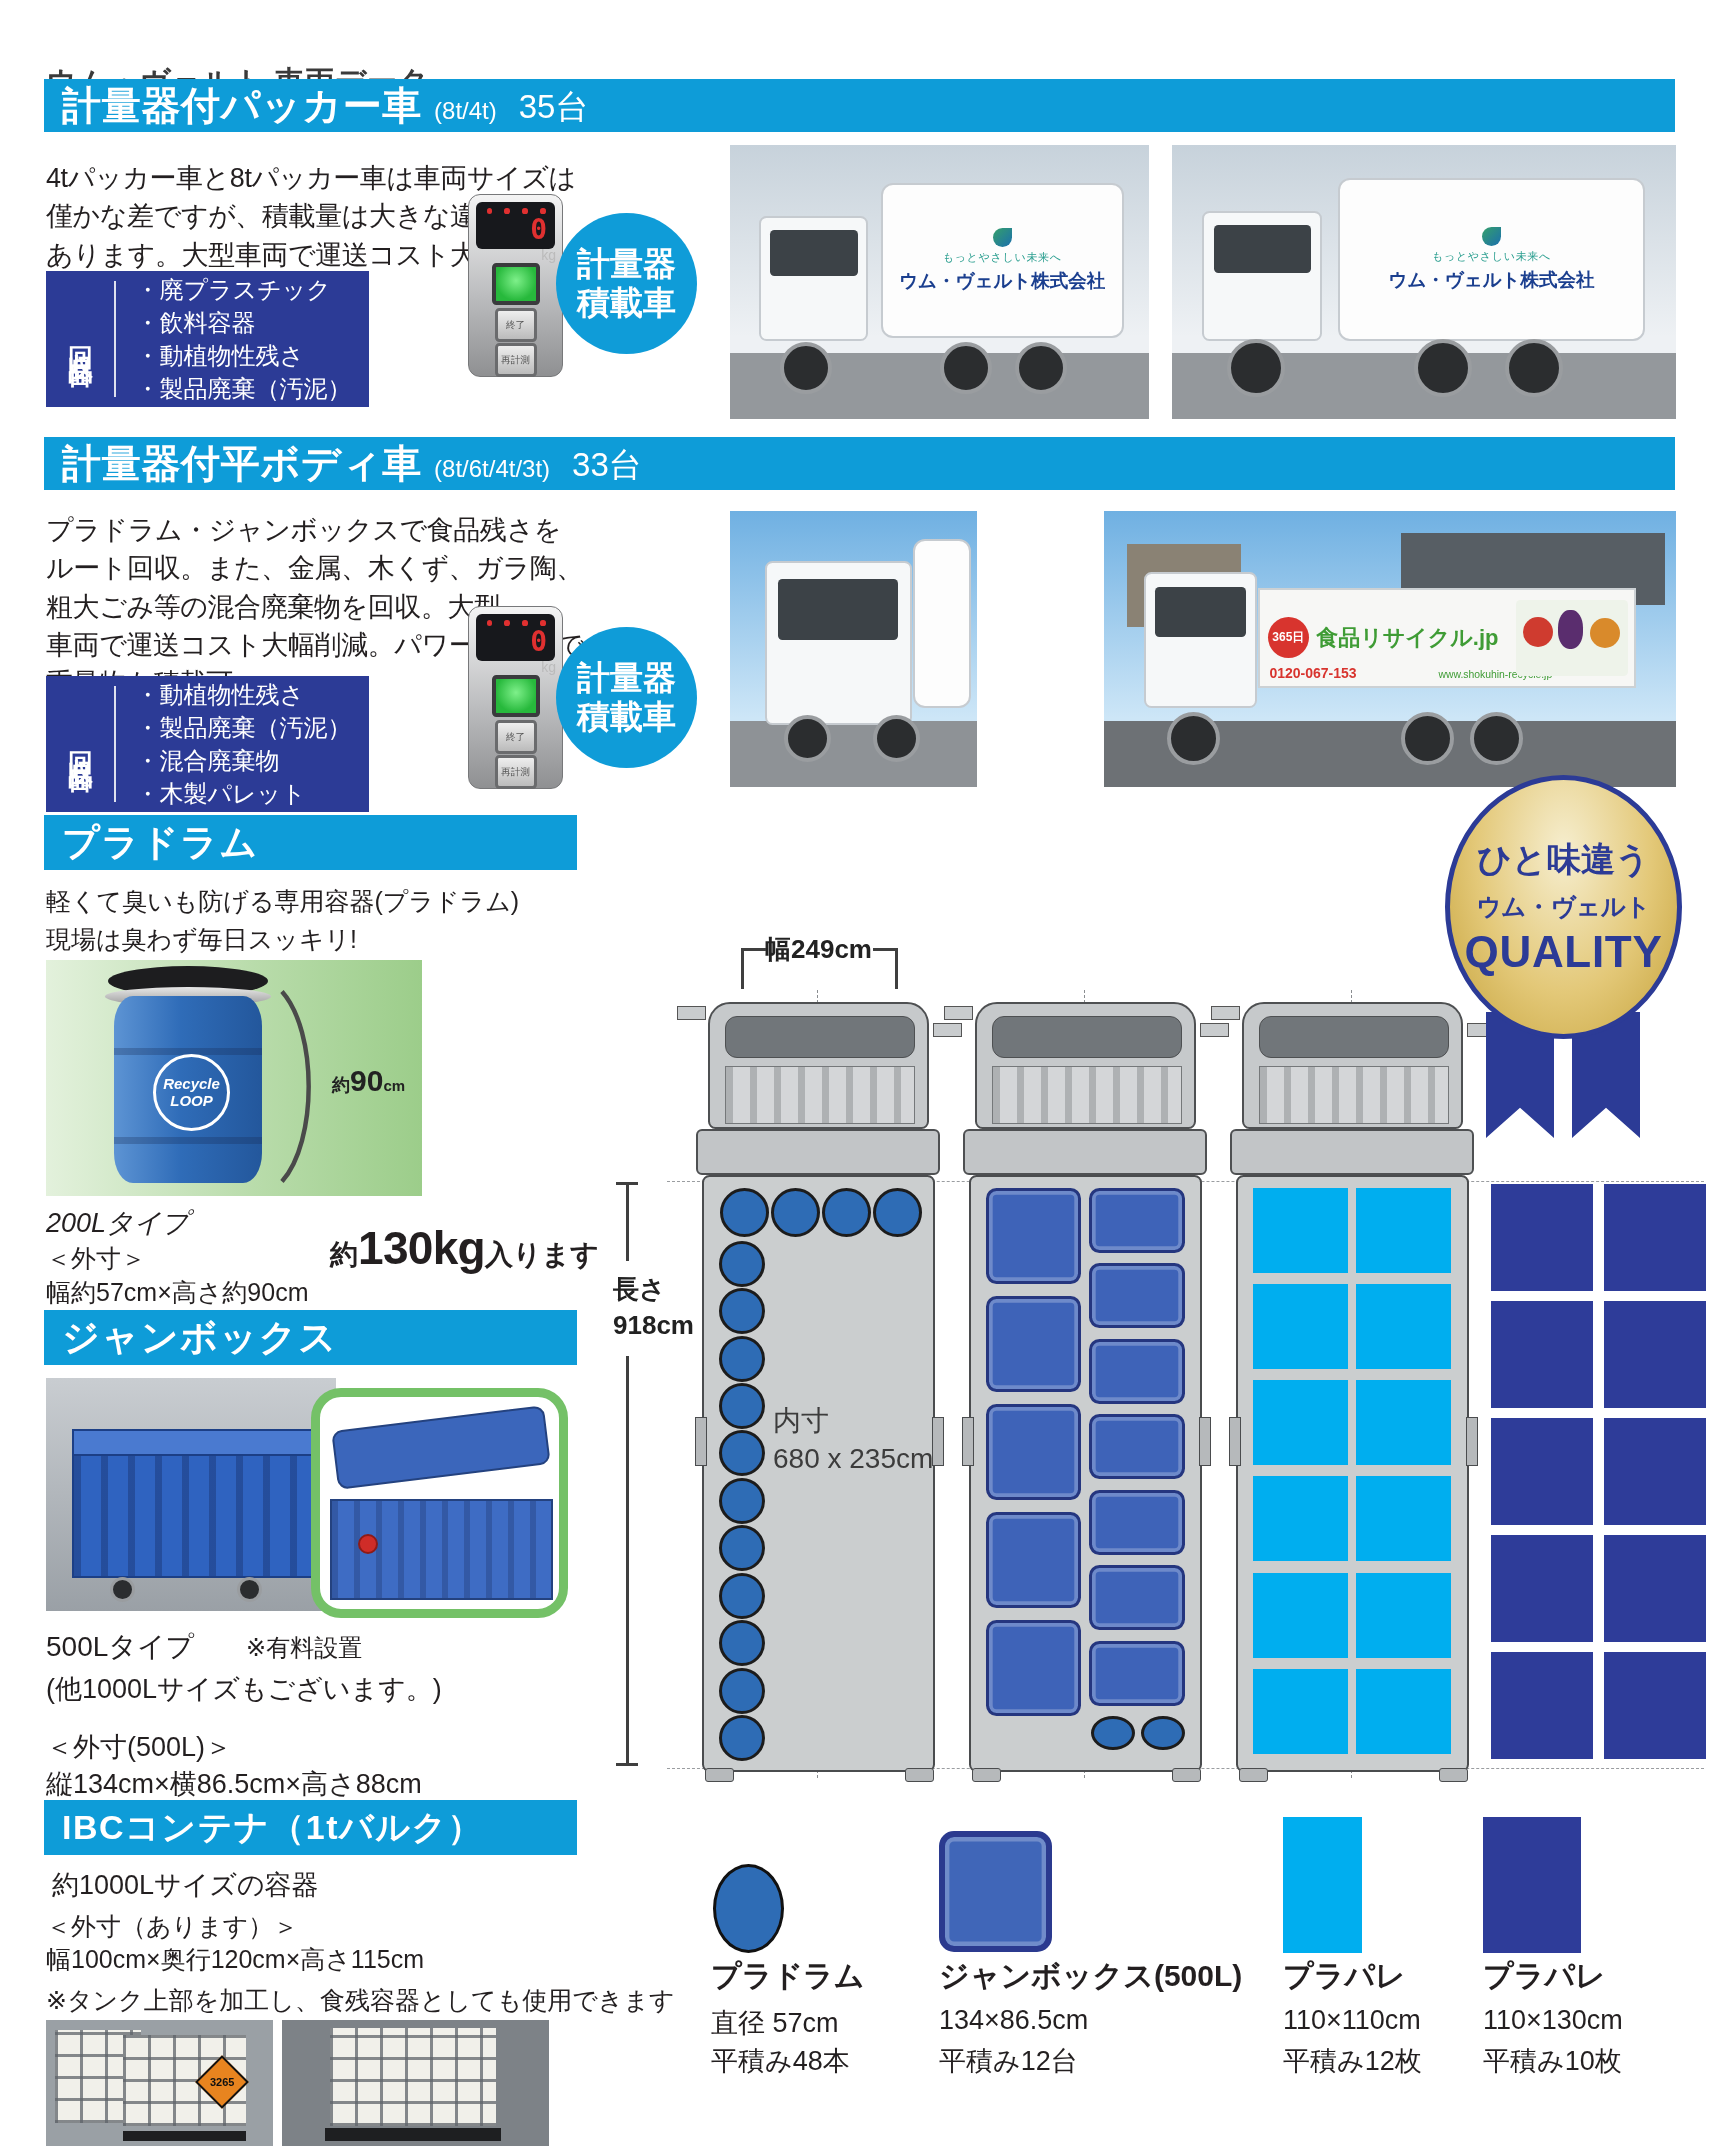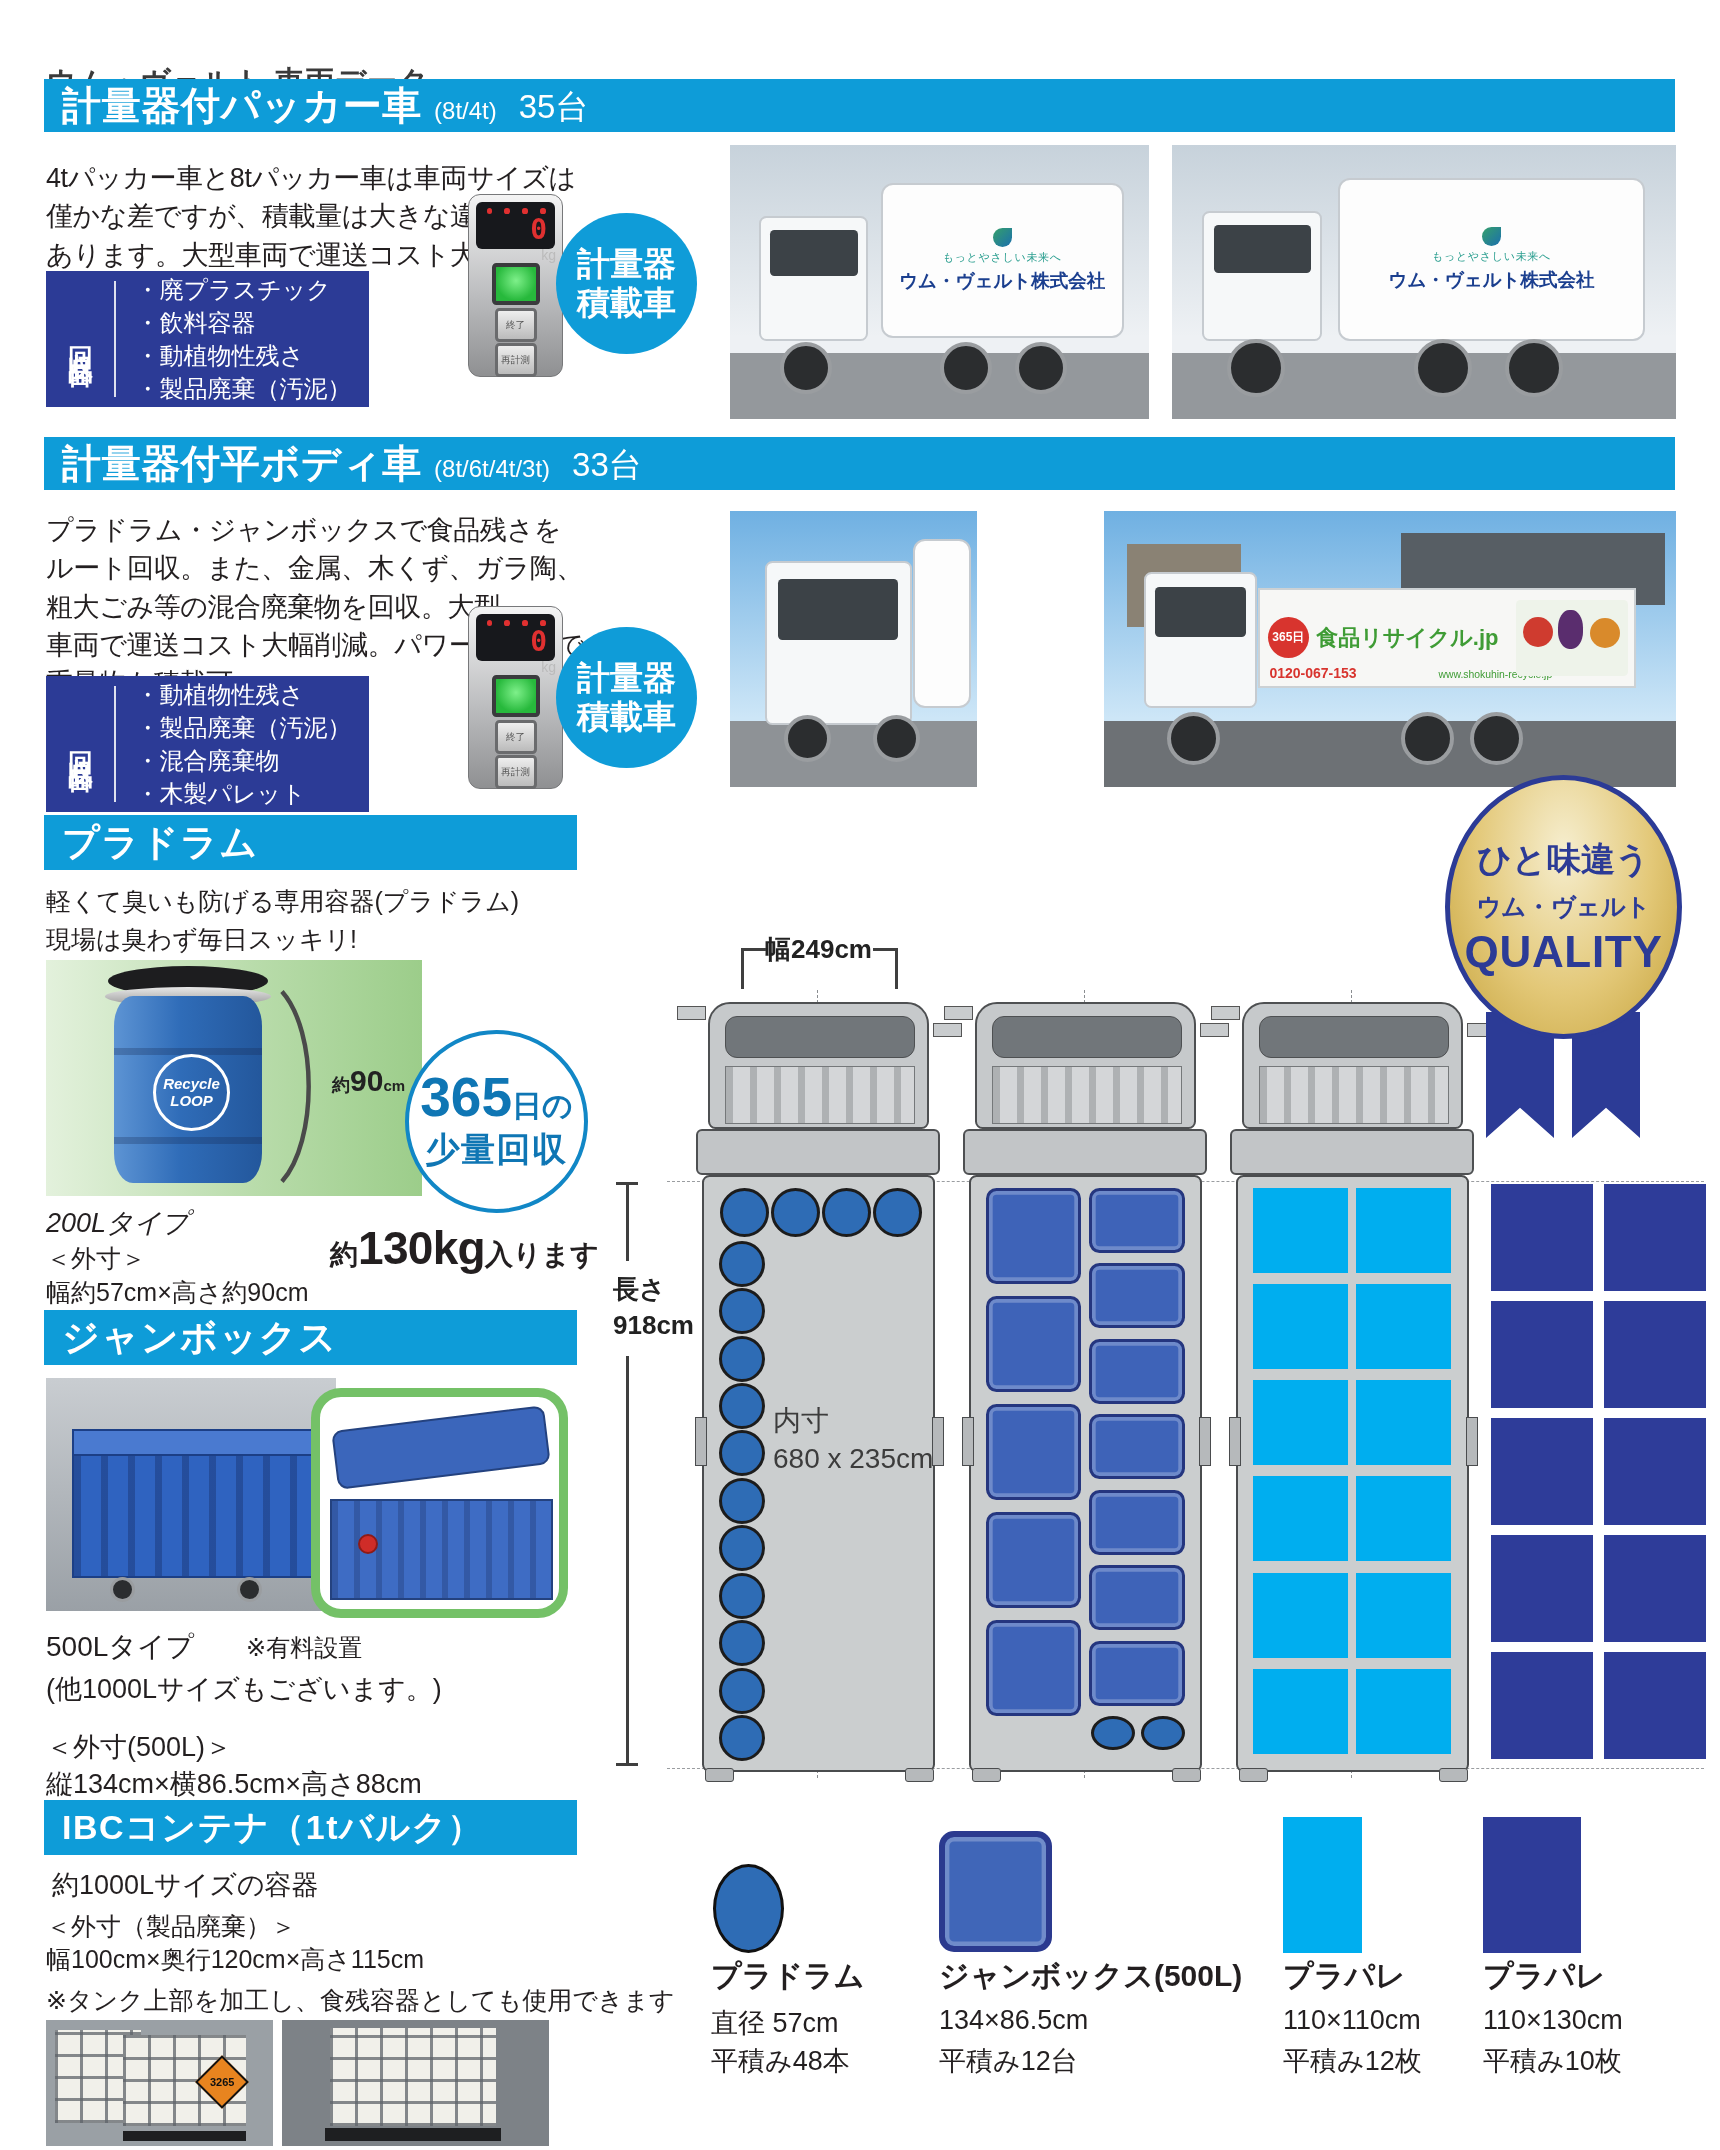--- a/index.html
+++ b/index.html
@@ -284,24 +284,20 @@
 LOOP</div>
     </div>
     <svg class="abs" style="left:230px;top:27px;" width="52" height="199" viewBox="0 0 70 268">
       <path d="M8,6 C56,60 56,208 8,262" stroke="#4a4a4a" stroke-width="6" fill="none"></path>
     </svg>
     <div class="abs mlabel" style="left:286px;top:104px;">
       <span>約</span><b>90</b><s>cm</s>
     </div>
   </div>
 
-  <div class="circle365" style="left:405px;top:1030px;">
-    <div><span class="c365a">365</span><span class="c365b">日の</span></div>
-    <div class="c365c">少量回収</div>
-  </div>
 
   <div class="abs" style="left:46px;top:1205px;font-size:27px;font-style:italic;">200Lタイプ</div>
   <div class="abs smalltext" style="left:46px;top:1242px;">＜外寸＞</div>
   <div class="abs smalltext" style="left:46px;top:1276px;">幅約57cm×高さ約90cm</div>
   <div class="abs cap" style="left:330px;top:1221px;">
     <span>約</span><b>130kg</b><span>入ります</span>
   </div>
 
   <div class="sbanner" style="left:44px;top:1310px;width:533px;height:55px;">
     <span>ジャンボックス</span>
@@ -324,21 +320,21 @@
     <span style="font-size:24px;margin-left:44px;">※有料設置</span>
   </div>
   <div class="abs" style="left:46px;top:1671px;font-size:27px;">(他1000Lサイズもございます。)</div>
   <div class="abs" style="left:46px;top:1729px;font-size:27px;">＜外寸(500L)＞</div>
   <div class="abs" style="left:46px;top:1766px;font-size:27px;">縦134cm×横86.5cm×高さ88cm</div>
 
   <div class="sbanner" style="left:44px;top:1800px;width:533px;height:55px;font-size:34px;">
     <span>IBCコンテナ（1tバルク）</span>
   </div>
   <div class="abs" style="left:52px;top:1867px;font-size:27px;">約1000Lサイズの容器</div>
-  <div class="abs smalltext" style="left:46px;top:1910px;">＜外寸（製品廃棄）＞</div>
+  <div class="abs smalltext" style="left:46px;top:1910px;">＜外寸（あります）＞</div>
   <div class="abs smalltext" style="left:46px;top:1943px;">幅100cm×奥行120cm×高さ115cm</div>
   <div class="abs smalltext" style="left:46px;top:1984px;">※タンク上部を加工し、食残容器としても使用できます</div>
 
   <div class="iphoto" style="left:46px;top:2020px;width:227px;height:126px;">
     <div class="tote" style="left:4%;top:8%;width:38%;height:74%;"></div>
     <div class="tote" style="left:34%;top:12%;width:54%;height:72%;"></div>
     <div class="tote-base" style="left:34%;bottom:4%;width:54%;height:8%;"></div>
     <div class="diamond" style="right:14%;top:34%;">
         <span>3265</span>
       </div>

